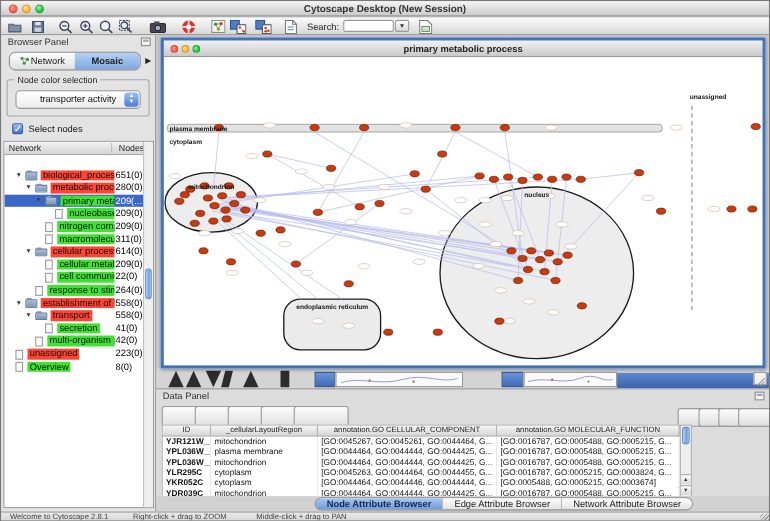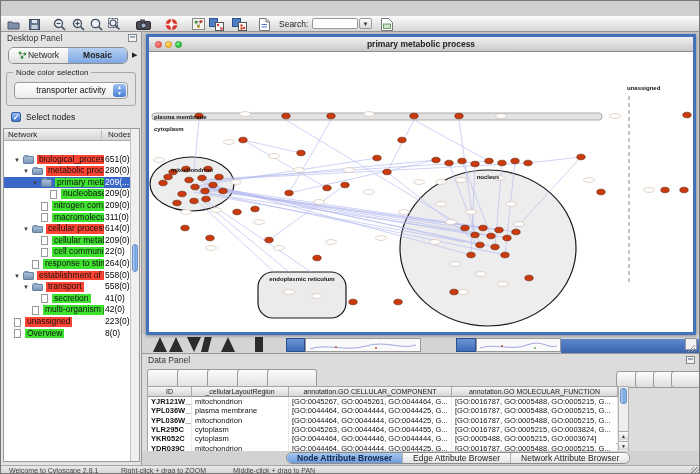--- a/index.html
+++ b/index.html
@@ -108,20 +108,26 @@
     background:linear-gradient(#e9e9e9,#d2d2d2);border-top:1px solid #a8a8a8;}
   .status{position:absolute;top:1px;font-size:7px;color:#444;white-space:nowrap;}
   .grip{position:absolute;right:1px;top:1px;width:9px;height:8px;
     background:repeating-linear-gradient(135deg,transparent,transparent 1.5px,#9a9a9a 1.5px,#9a9a9a 2.5px);}
 </style>
 </head>
 <body>
 
 <div class="app">
 
+  <div class="titlebar">
+    <span class="tl red"></span>
+    <span class="tl yellow"></span>
+    <span class="tl green"></span>
+    <span class="apptitle">Cytoscape Desktop (New Session)</span>
+  </div>
 
   <div class="toolbar">
     <span class="tbi" style="left:5px">
         <svg width="13" height="11">
           <path d="M1,10 L1,3 L5,3 L6,4 L12,4 L12,10 Z" fill="#7f90a8" stroke="#4c5a70" stroke-width="1"></path>
         </svg>
       </span>
     <span class="tbi" style="left:26px">
         <svg width="11" height="11">
           <rect x="0.5" y="0.5" width="10" height="10" fill="#68788e" stroke="#3f4c60"></rect>
@@ -211,21 +217,21 @@
     <span class="search-arrow" style="left:358px">▼</span>
     <span class="tbi" style="left:378px">
         <svg width="12" height="13">
           <path d="M0.5,0.5 L7.5,0.5 L11.5,4.5 L11.5,12.5 L0.5,12.5 Z" fill="#fff" stroke="#777"></path>
           <rect x="2.5" y="6" width="7" height="4.5" fill="#cfe2cf" stroke="#4a8a4a" stroke-width="0.8"></rect>
         </svg>
       </span>
   </div>
 
   <div class="cpanel">
-    <span class="cp-title">Desktop Panel</span>
+    <span class="cp-title">Browser Panel</span>
     <span class="float-icon" style="right:4px;top:2px"></span>
     <div class="cp-tabs">
       <div class="cp-tab">
         <svg width="9" height="8" style="vertical-align:-1px;margin-right:1px">
             <circle cx="2" cy="2" r="1.4" fill="#2da02d"></circle>
             <circle cx="7" cy="3" r="1.4" fill="#2da02d"></circle>
             <circle cx="4" cy="6.5" r="1.4" fill="#2da02d"></circle>
             <path d="M2,2 L7,3 L4,6.5 Z" fill="none" stroke="#777" stroke-width="0.6"></path>
           </svg><span>Network</span>
       </div>

